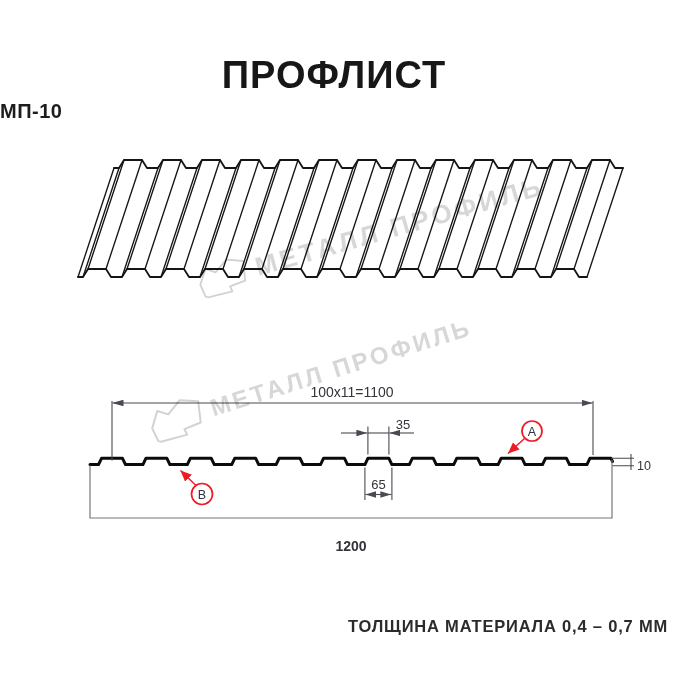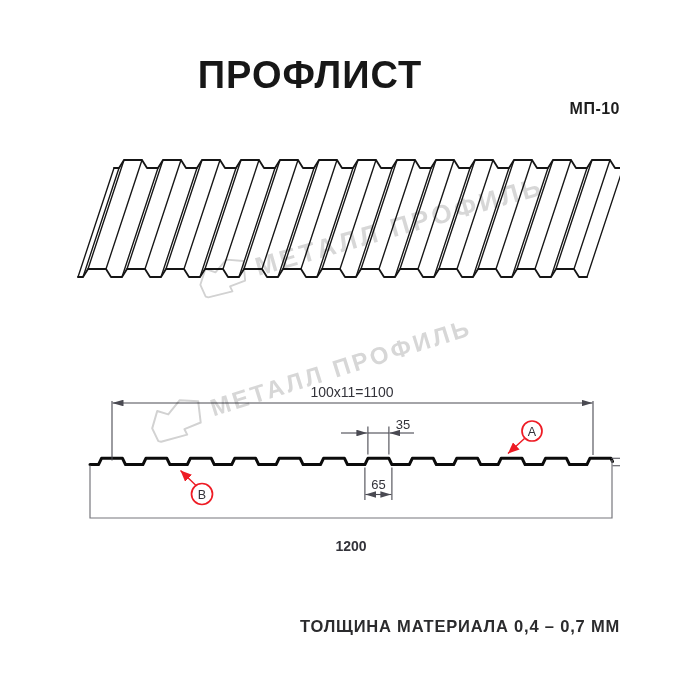--- a/index.html
+++ b/index.html
@@ -1,21 +1,21 @@
 <!DOCTYPE html>
 <html><head>
 <meta charset="utf-8">
 <style>
   html,body{margin:0;padding:0;background:#fff;}
   .page{position:relative;width:620px;height:700px;background:#ffffff;overflow:hidden;
-        font-family:"Liberation Sans",sans-serif;}
+        font-family:"Liberation Sans",sans-serif;padding-left:48px;}
   .title{position:absolute;top:56px;left:0;width:100%;text-align:center;margin:0;
          font-size:38px;font-weight:700;letter-spacing:1px;color:#171717;line-height:1;}
-  .subtitle{position:absolute;top:100px;left:0;width:100%;text-align:right;
-         font-size:16px;font-weight:700;letter-spacing:.5px;color:#1d1d1d;}
+  .subtitle{position:absolute;top:100px;left:0;width:100%;text-align:left;
+         font-size:20px;font-weight:700;letter-spacing:.5px;color:#1d1d1d;}
   .footer{position:absolute;top:617px;left:0;width:100%;text-align:right;
          font-size:16.5px;font-weight:700;letter-spacing:.8px;color:#2b2b2d;}
   #drawing{position:absolute;left:0;top:0;}
   #drawing text{font-family:"Liberation Sans",sans-serif;fill:#33333a;}
   .dimtxt{font-size:14px;}
   .dimtxt-sm{font-size:13px;}
   .dimtxt-xs{font-size:12.5px;}
   .dimtxt-b{font-size:14px;font-weight:700;fill:#2f2f33;}
   .redtxt{font-size:12.5px;fill:#ee1b24;}
   .wm{position:absolute;display:flex;align-items:center;gap:8px;color:#d7d7d7;

